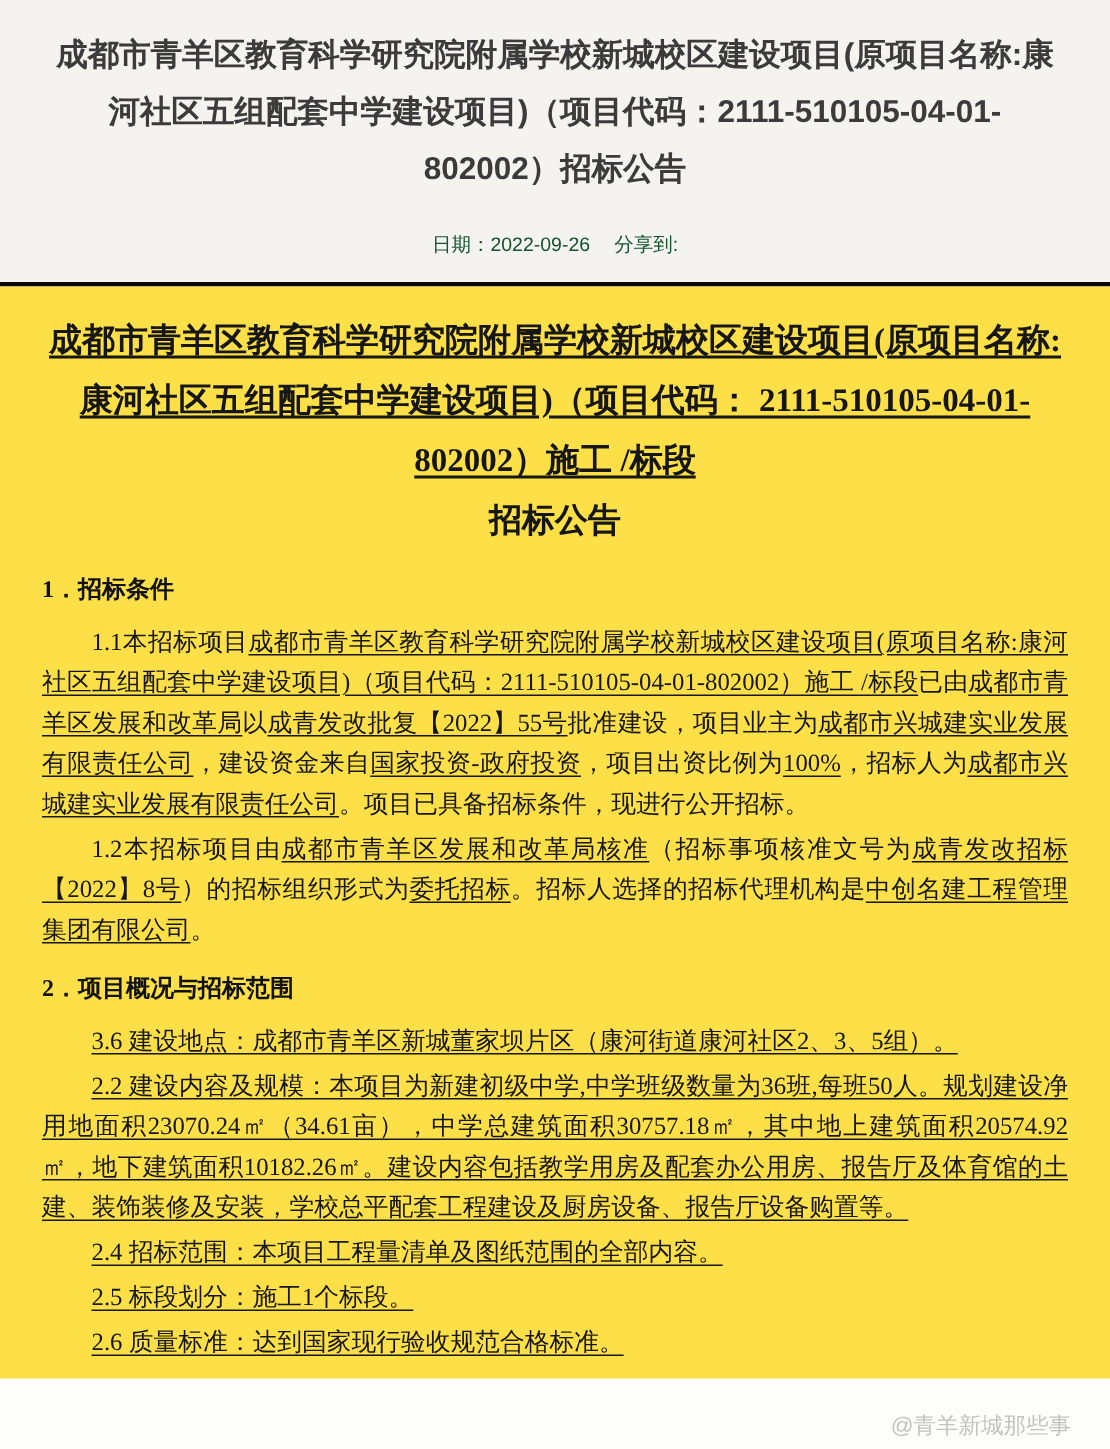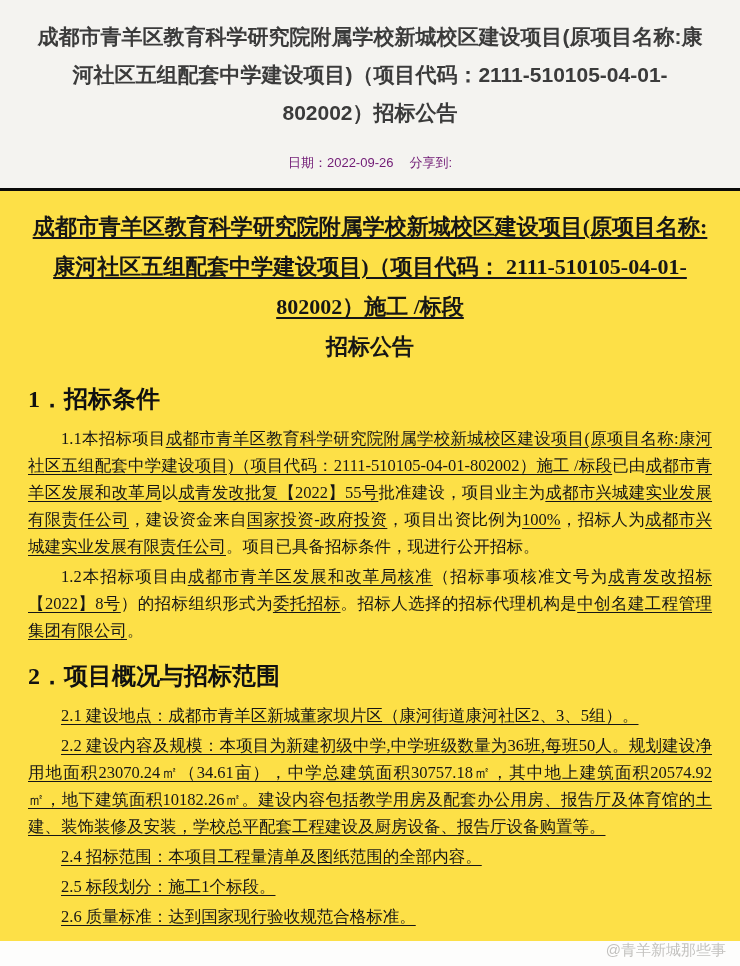--- a/index.html
+++ b/index.html
@@ -21,54 +21,54 @@
     font-weight:700;
     color:#3b3b3b;
     text-align:center;
     line-height:38px;
   }
   .meta {
     text-align:center;
     margin-top:22px;
     padding-bottom:16px;
     font-size:13px;
-    color:#701a75;
+    color:#14532d;
   }
   .meta .share { margin-left:16px; cursor:pointer; }
   .divider { height:3px; background:#0a0a0a; }
   .doc {
     background:#fde047;
     padding:16px 28px 8px;
     font-family:"Liberation Serif", serif;
     color:#161616;
   }
   .doc-title {
     text-align:center;
     font-size:22px;
     font-weight:700;
     line-height:40px;
     margin-bottom:16px;
   }
   .u { text-decoration:underline; text-underline-offset:3px; }
   .sec {
-    font-size:24px;
+    font-size:16px;
     font-weight:700;
     margin:16px 0 10px;
     color:#111;
   }
   p.body {
     font-size:16.5px;
     line-height:27px;
     text-indent:2em;
     margin-bottom:3px;
     text-align:justify;
   }
   .watermark {
     position:absolute;
-    right:14px;
+    right:26px;
     bottom:6px;
     font-size:15px;
     color:#c3c2bf;
     text-shadow:0 0 2px #ffffff;
     font-family:"Liberation Sans", sans-serif;
   }
 </style>
 </head>
 <body>
 
@@ -85,20 +85,20 @@
   <h2 class="doc-title">
     <span class="u">成都市青羊区教育科学研究院附属学校新城校区建设项目(原项目名称:康河社区五组配套中学建设项目)（项目代码： 2111-510105-04-01-802002）施工 /标段</span><br>
     <span>招标公告</span>
   </h2>
 
   <h3 class="sec">1．招标条件</h3>
   <p class="body"><span>1.1本招标项目</span><span class="u">成都市青羊区教育科学研究院附属学校新城校区建设项目(原项目名称:康河社区五组配套中学建设项目)（项目代码：2111-510105-04-01-802002）施工 /标段</span><span>已由</span><span class="u">成都市青羊区发展和改革局</span><span>以</span><span class="u">成青发改批复【2022】55号</span><span>批准建设，项目业主为</span><span class="u">成都市兴城建实业发展有限责任公司</span><span>，建设资金来自</span><span class="u">国家投资-政府投资</span><span>，项目出资比例为</span><span class="u">100%</span><span>，招标人为</span><span class="u">成都市兴城建实业发展有限责任公司</span><span>。项目已具备招标条件，现进行公开招标。</span></p>
   <p class="body"><span>1.2本招标项目由</span><span class="u">成都市青羊区发展和改革局核准</span><span>（招标事项核准文号为</span><span class="u">成青发改招标【2022】8号</span><span>）的招标组织形式为</span><span class="u">委托招标</span><span>。招标人选择的招标代理机构是</span><span class="u">中创名建工程管理集团有限公司</span><span>。</span></p>
 
   <h3 class="sec">2．项目概况与招标范围</h3>
-  <p class="body"><span class="u">2.1 建设地点：成都市青羊区新城董家坝片区（康河街道康河社区2、3、5组）。</span></p>
+  <p class="body"><span class="u">3.6 建设地点：成都市青羊区新城董家坝片区（康河街道康河社区2、3、5组）。</span></p>
   <p class="body"><span class="u">2.2 建设内容及规模：本项目为新建初级中学,中学班级数量为36班,每班50人。规划建设净用地面积23070.24㎡（34.61亩），中学总建筑面积30757.18㎡，其中地上建筑面积20574.92㎡，地下建筑面积10182.26㎡。建设内容包括教学用房及配套办公用房、报告厅及体育馆的土建、装饰装修及安装，学校总平配套工程建设及厨房设备、报告厅设备购置等。</span></p>
   <p class="body"><span class="u">2.4 招标范围：本项目工程量清单及图纸范围的全部内容。</span></p>
   <p class="body"><span class="u">2.5 标段划分：施工1个标段。</span></p>
   <p class="body"><span class="u">2.6 质量标准：达到国家现行验收规范合格标准。</span></p>
 </main>
 
 <div class="watermark">@青羊新城那些事</div>
 
 </body></html>

